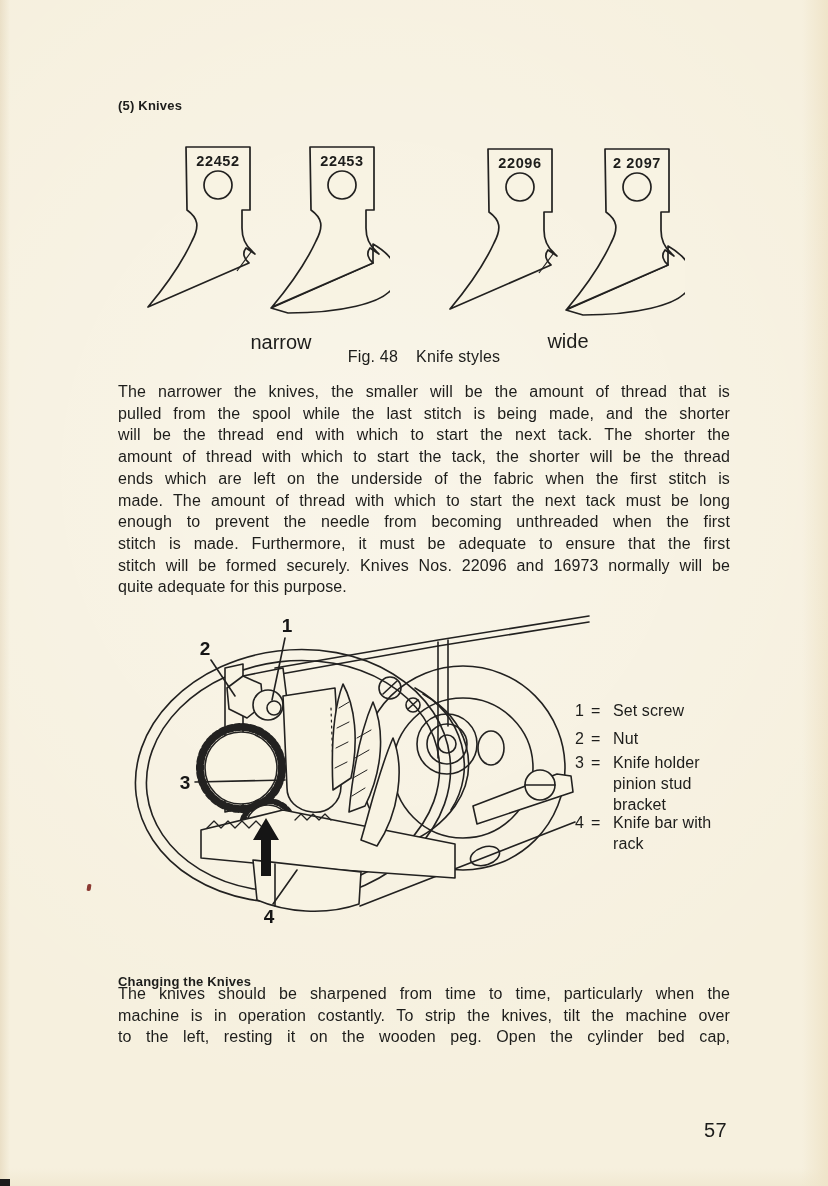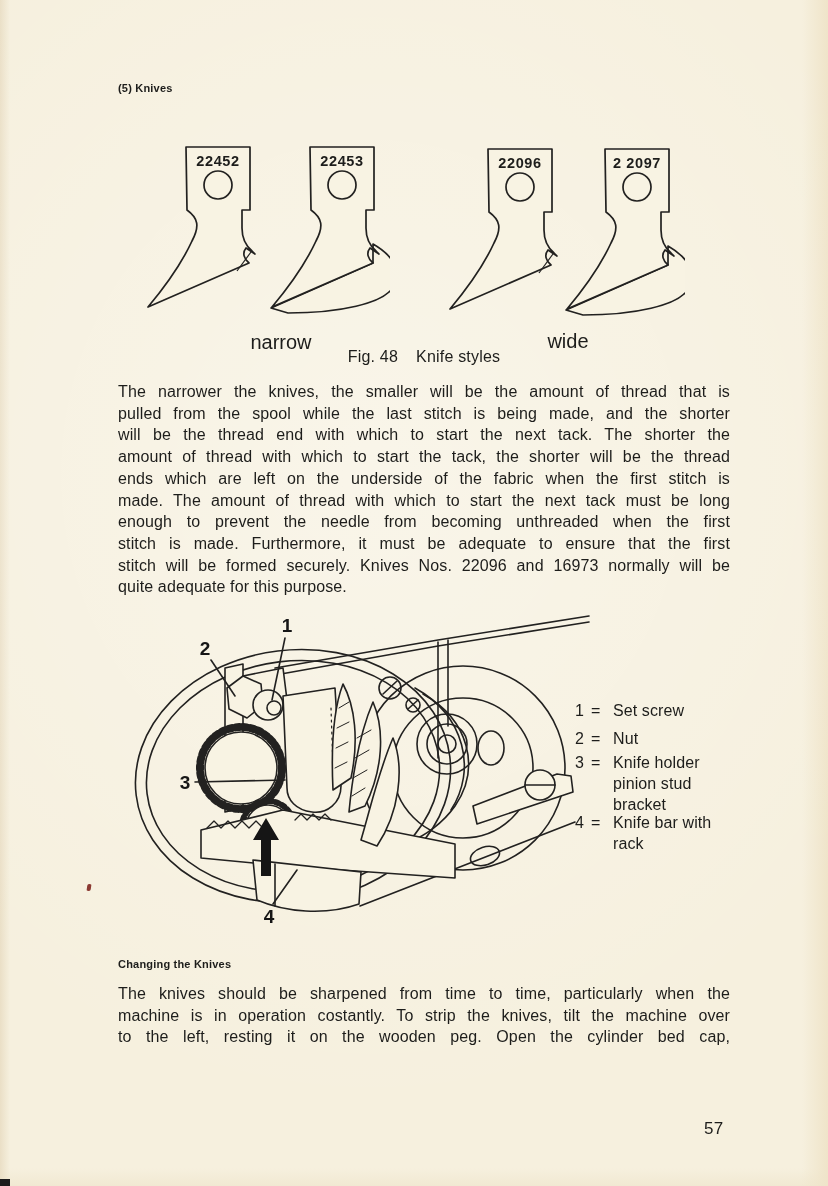--- a/index.html
+++ b/index.html
@@ -8,36 +8,36 @@
     position:relative;width:828px;height:1186px;overflow:hidden;
     background:#f6f0de;
     background-image:
       radial-gradient(ellipse 120% 90% at 45% 40%, rgba(255,255,255,0.35), rgba(0,0,0,0) 60%),
       linear-gradient(90deg, #eadfc6 0px, rgba(234,223,198,0) 10px),
       linear-gradient(270deg, #efe4c9 0px, rgba(239,228,201,0) 26px),
       linear-gradient(0deg, #f1e9d2 0px, rgba(241,233,210,0) 18px);
     color:#1d1d1b;
   }
   .abs{position:absolute;}
-  .heading{font-size:11px;font-weight:bold;letter-spacing:0.2px;}
+  .heading{font-size:13px;font-weight:bold;letter-spacing:0.2px;margin-top:16px;}
   .bodytext{font-size:16px;letter-spacing:0.12px;}
   .para{width:612px;}
   .jline{text-align:justify;text-align-last:justify;line-height:21.7px;white-space:normal;}
   .para.last-left .jline:last-child{text-align-last:left;}
   .caption{font-size:16px;letter-spacing:0.2px;}
   .cap-gap{display:inline-block;width:18px;}
   .fig-label{font-size:20px;}
   .legend-row{position:absolute;left:575px;display:flex;font-size:16px;line-height:21px;letter-spacing:0.1px;}
   .lg-num{width:16px;flex:none;}
   .lg-eq{width:22px;flex:none;}
   .lg-text{width:126px;flex:none;}
   svg text{font-family:"Liberation Sans","DejaVu Sans",sans-serif;}
   .knife-num{font-size:14.5px;font-weight:600;letter-spacing:0.6px;fill:#1d1d1b;}
   .callout{font-size:19px;font-weight:bold;fill:#161616;}
-  .pagenum{font-size:17px;letter-spacing:0.3px;}
+  .pagenum{font-size:20px;letter-spacing:0.3px;}
   .speck-red{position:absolute;left:87px;top:884px;width:4px;height:7px;background:#8b3a32;border-radius:2px 1px 2px 1px;transform:rotate(8deg);}
   .corner-mark{position:absolute;left:0px;top:1179px;width:10px;height:7px;background:#1c1c1c;}
 </style>
 </head>
 <body>
 
 <div id="page">
 
   <div class="abs heading" style="left:118px;top:82px;">(5) Knives</div>
 

